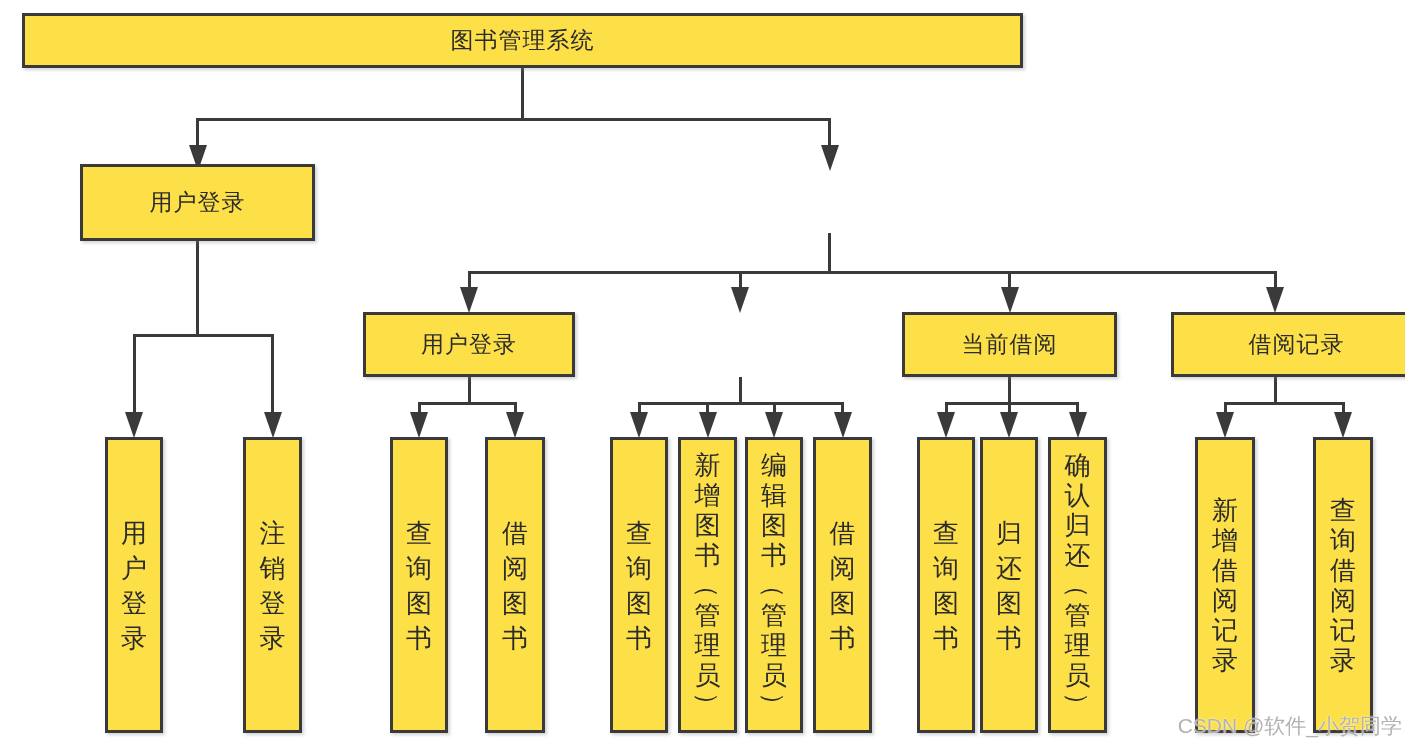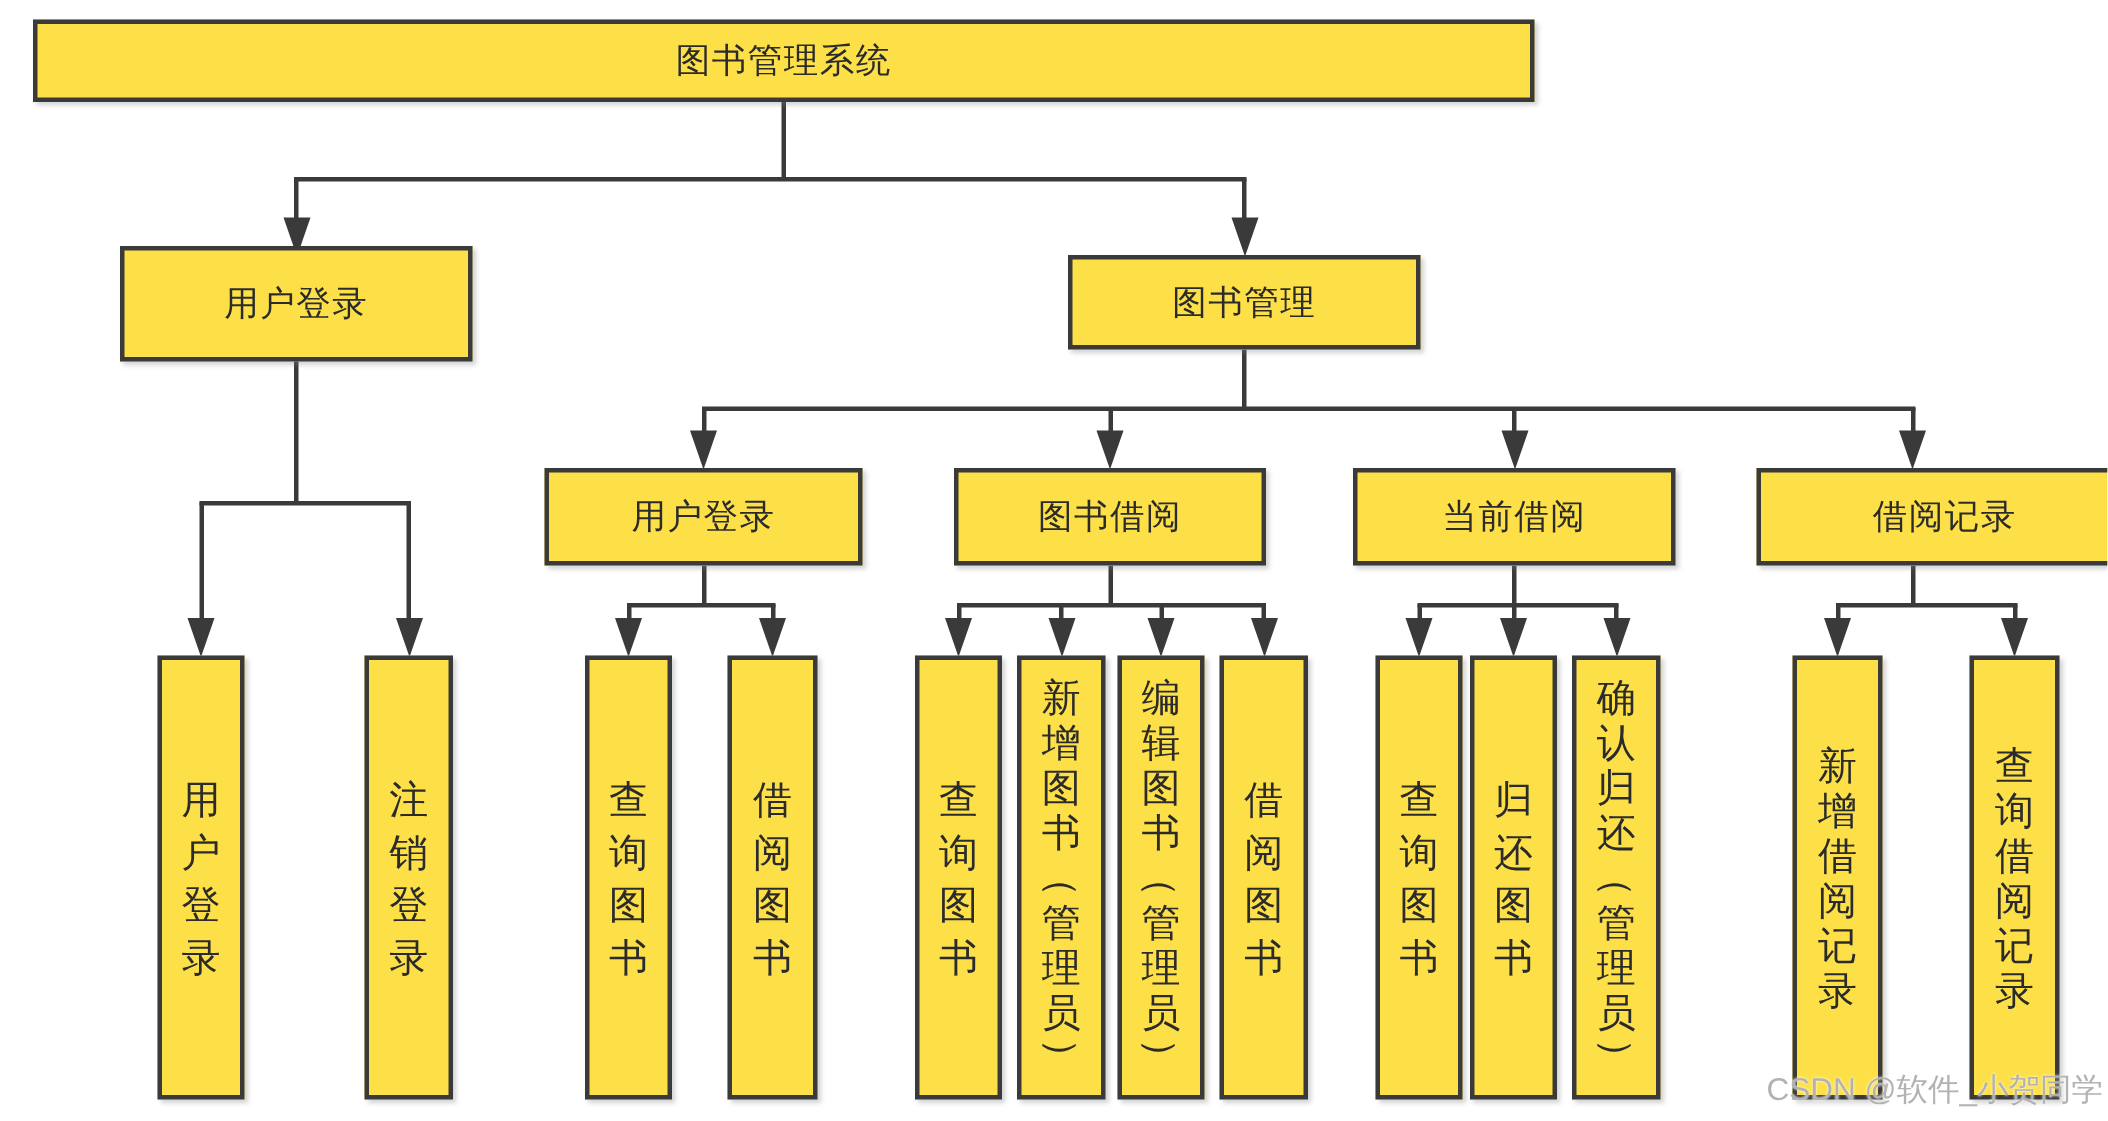--- a/index.html
+++ b/index.html
@@ -76,28 +76,22 @@
 <body>
 
 <div id="canvas">
   <div id="watermark">CSDN @软件_小贺同学</div>
 <div class="node" style="left: 22px; top: 13px; width: 1001px; height: 55px;">
       <span class="hlabel">图书管理系统</span>
     </div>
     <div class="node" style="left: 80px; top: 164px; width: 235px; height: 77px;">
       <span class="hlabel">用户登录</span>
     </div>
-    <div class="node" style="left: 712px; top: 170px; width: 235px; height: 63px;">
-      <span class="hlabel">图书管理</span>
-    </div>
     <div class="node" style="left: 363px; top: 312px; width: 212px; height: 65px;">
       <span class="hlabel">用户登录</span>
-    </div>
-    <div class="node" style="left: 636px; top: 312px; width: 208px; height: 65px;">
-      <span class="hlabel">图书借阅</span>
     </div>
     <div class="node" style="left: 902px; top: 312px; width: 215px; height: 65px; align-items: center;">
       <span class="hlabel">当前借阅</span>
     </div>
     <div class="node" style="left: 1171px; top: 312px; width: 251px; height: 65px;">
       <span class="hlabel">借阅记录</span>
     </div>
     <div class="node" style="left: 105px; top: 437px; width: 58px; height: 296px;">
       <div class="vlabel" style="gap: 9px;">
         <span>用</span>

